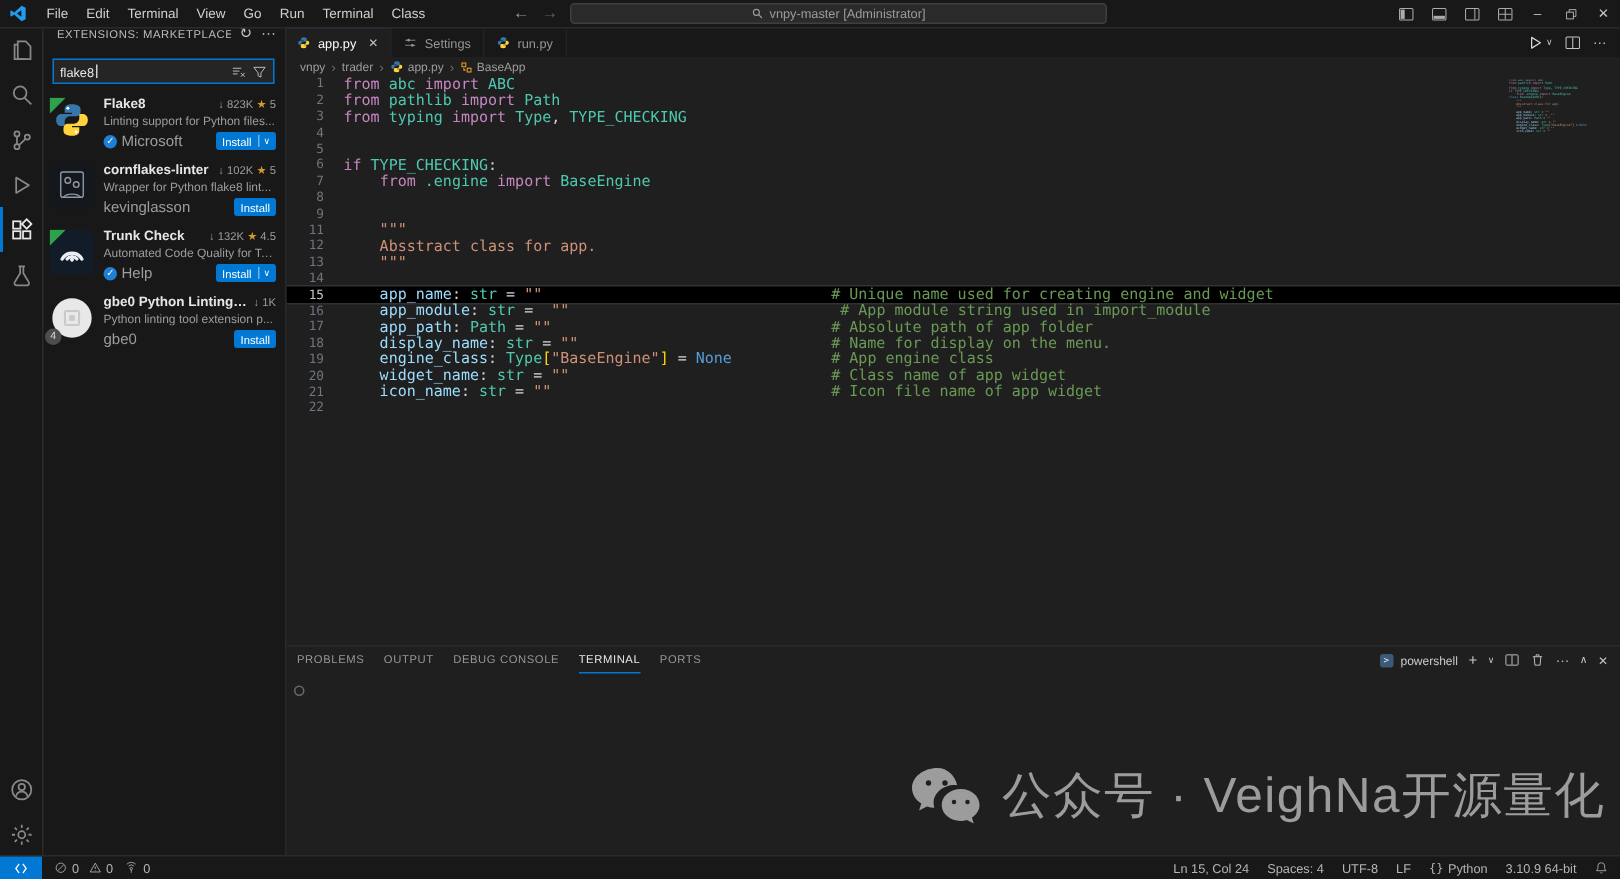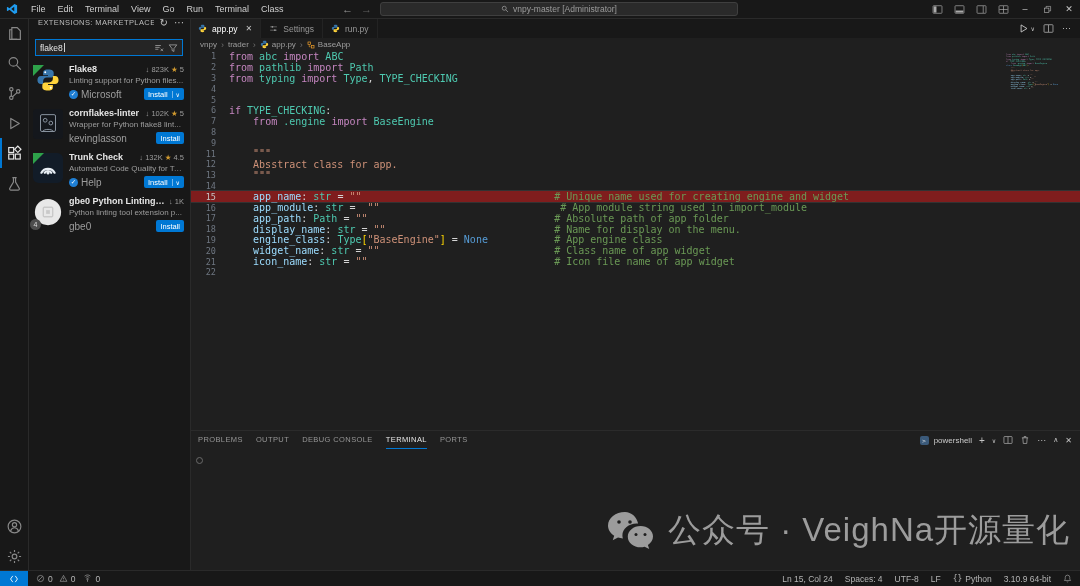--- a/index.html
+++ b/index.html
@@ -76,21 +76,21 @@
   #run-group{display:flex;align-items:center;gap:2px;}
   #breadcrumb{height:13px;display:flex;align-items:center;font-size:8px;color:#9d9d9d;gap:4px;padding-left:10px;}
   .bc-sep{color:#6e6e6e;font-size:9px;}
   .bc-item{display:flex;align-items:center;gap:3px;}
 
   #code-area{position:absolute;left:0;right:0;top:33px;bottom:140px;overflow:hidden;}
   .code-row{display:flex;height:10.8px;align-items:center;}
   .code-row .ln{width:26px;flex:none;text-align:right;padding-right:13px;
                 font-family:"DejaVu Sans Mono",monospace;font-size:8.5px;color:#6e7681;}
   .code-row .code{font-family:"DejaVu Sans Mono",monospace;font-size:10px;white-space:pre;}
-  .code-row.current{background:#7f1d1d;box-shadow:0 -1px 0 #323232,0 1px 0 #323232;}
+  .code-row.current{background:#000000;box-shadow:0 -1px 0 #323232,0 1px 0 #323232;}
   .code-row.current .ln{color:#c6c6c6;}
   .tk-kw{color:#c586c0}.tk-def{color:#569cd6}.tk-cls{color:#4ec9b0}.tk-prop{color:#9cdcfe}
   .tk-str{color:#ce9178}.tk-cmt{color:#6a9955}.tk-pln{color:#d4d4d4}.tk-const{color:#569cd6}.tk-brk{color:#ffd700}
 
   #minimap{position:absolute;top:2px;right:14px;width:60px;font-family:"DejaVu Sans Mono",monospace;
            font-size:2px;line-height:2.3px;white-space:pre;overflow:hidden;opacity:.9;}
   #scrollbar{position:absolute;top:0;right:0;width:12px;bottom:140px;background:transparent;}
 
   
   #panel{position:absolute;left:0;right:0;bottom:0;height:140px;background:#1f1f1f;border-top:1px solid #2b2b2b;}

